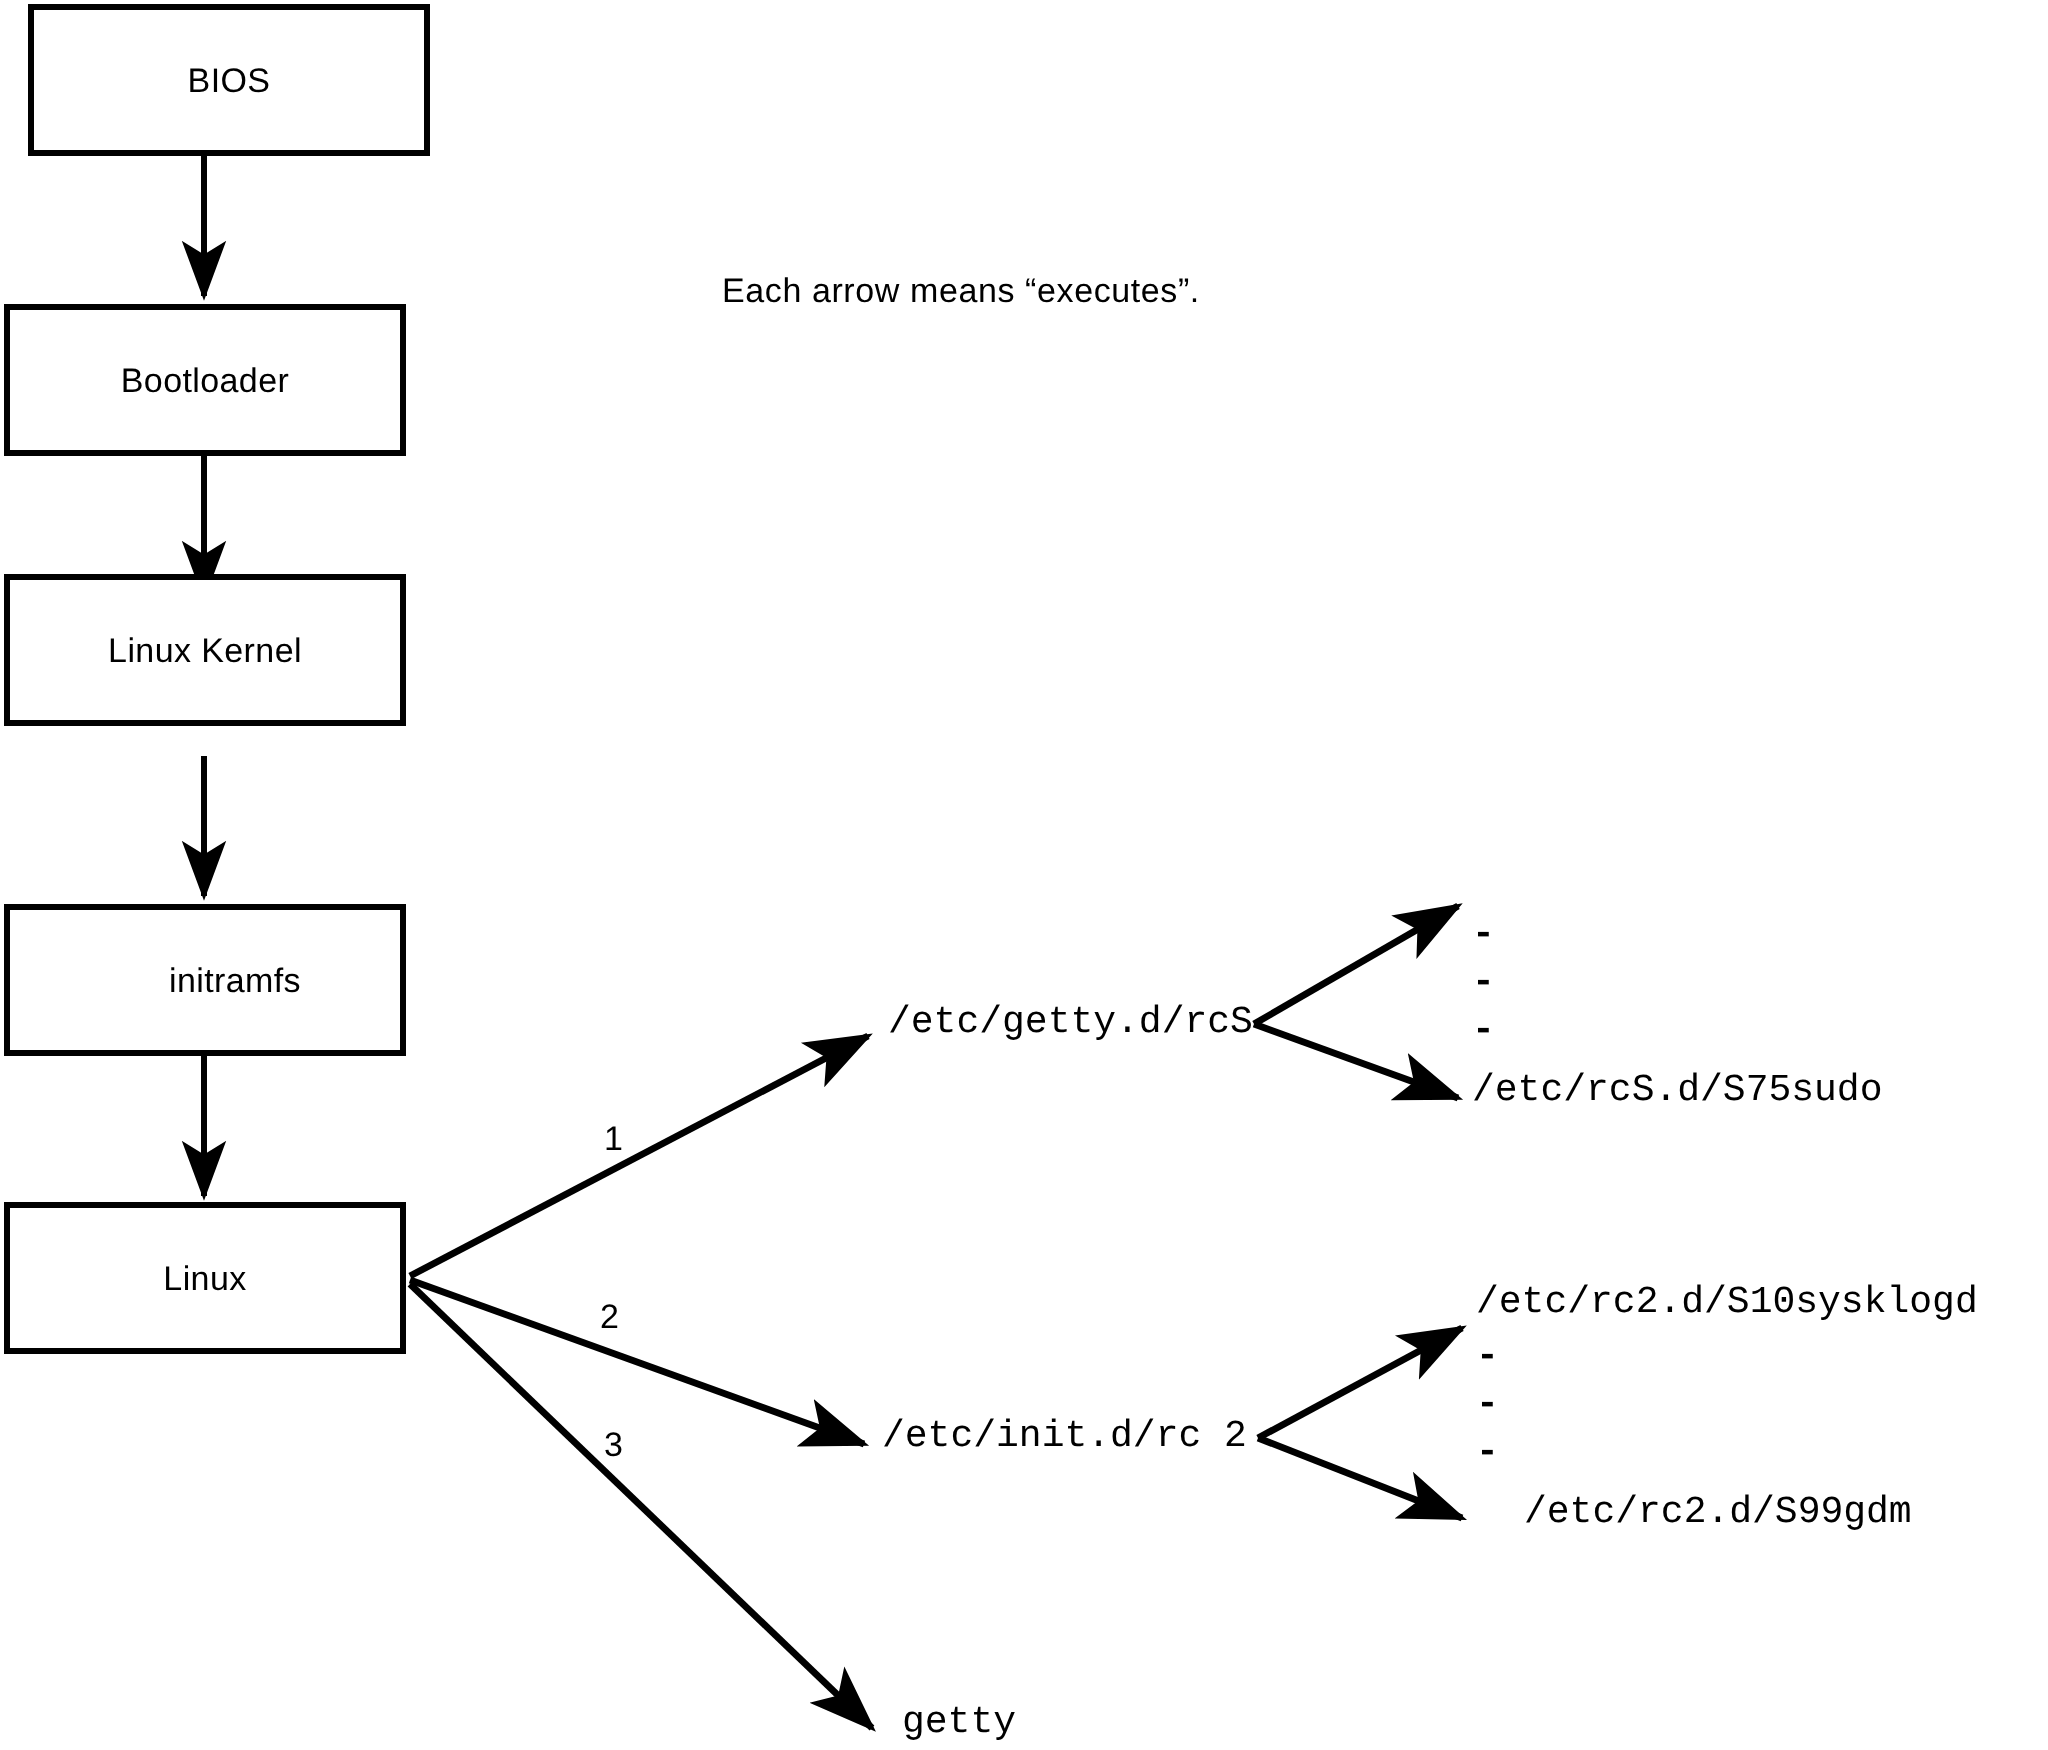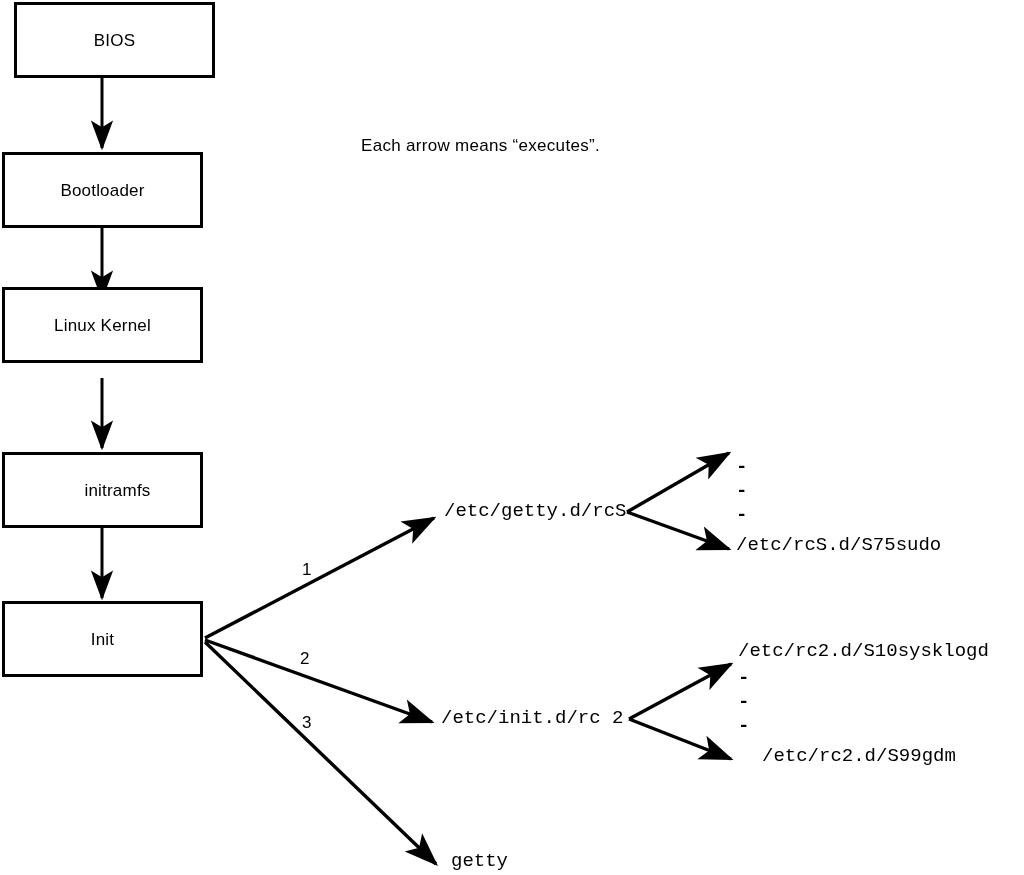--- a/index.html
+++ b/index.html
@@ -120,21 +120,21 @@
 
   <div class="node-box" style="left:2px; top:287px; width:201px; height:76px;">
     <span class="node-box-label">Linux Kernel</span>
   </div>
 
   <div class="node-box" style="left:2px; top:452px; width:201px; height:76px;padding-left:30px;">
     <span class="node-box-label">initramfs</span>
   </div>
 
   <div class="node-box" style="left:2px; top:601px; width:201px; height:76px;">
-    <span class="node-box-label">Init</span>
+    <span class="node-box-label">Linux</span>
   </div>
 
   <div class="note-text" style="left:361px; top:105px;">Each arrow means “executes”.</div>
 
   <div class="edge-number" style="left:302px; top:561px;">1</div>
   <div class="edge-number" style="left:300px; top:650px;">2</div>
   <div class="edge-number" style="left:302px; top:714px;">3</div>
 
   <div class="mono-label" style="left:444px; top:502px;">/etc/getty.d/rcS</div>
 

